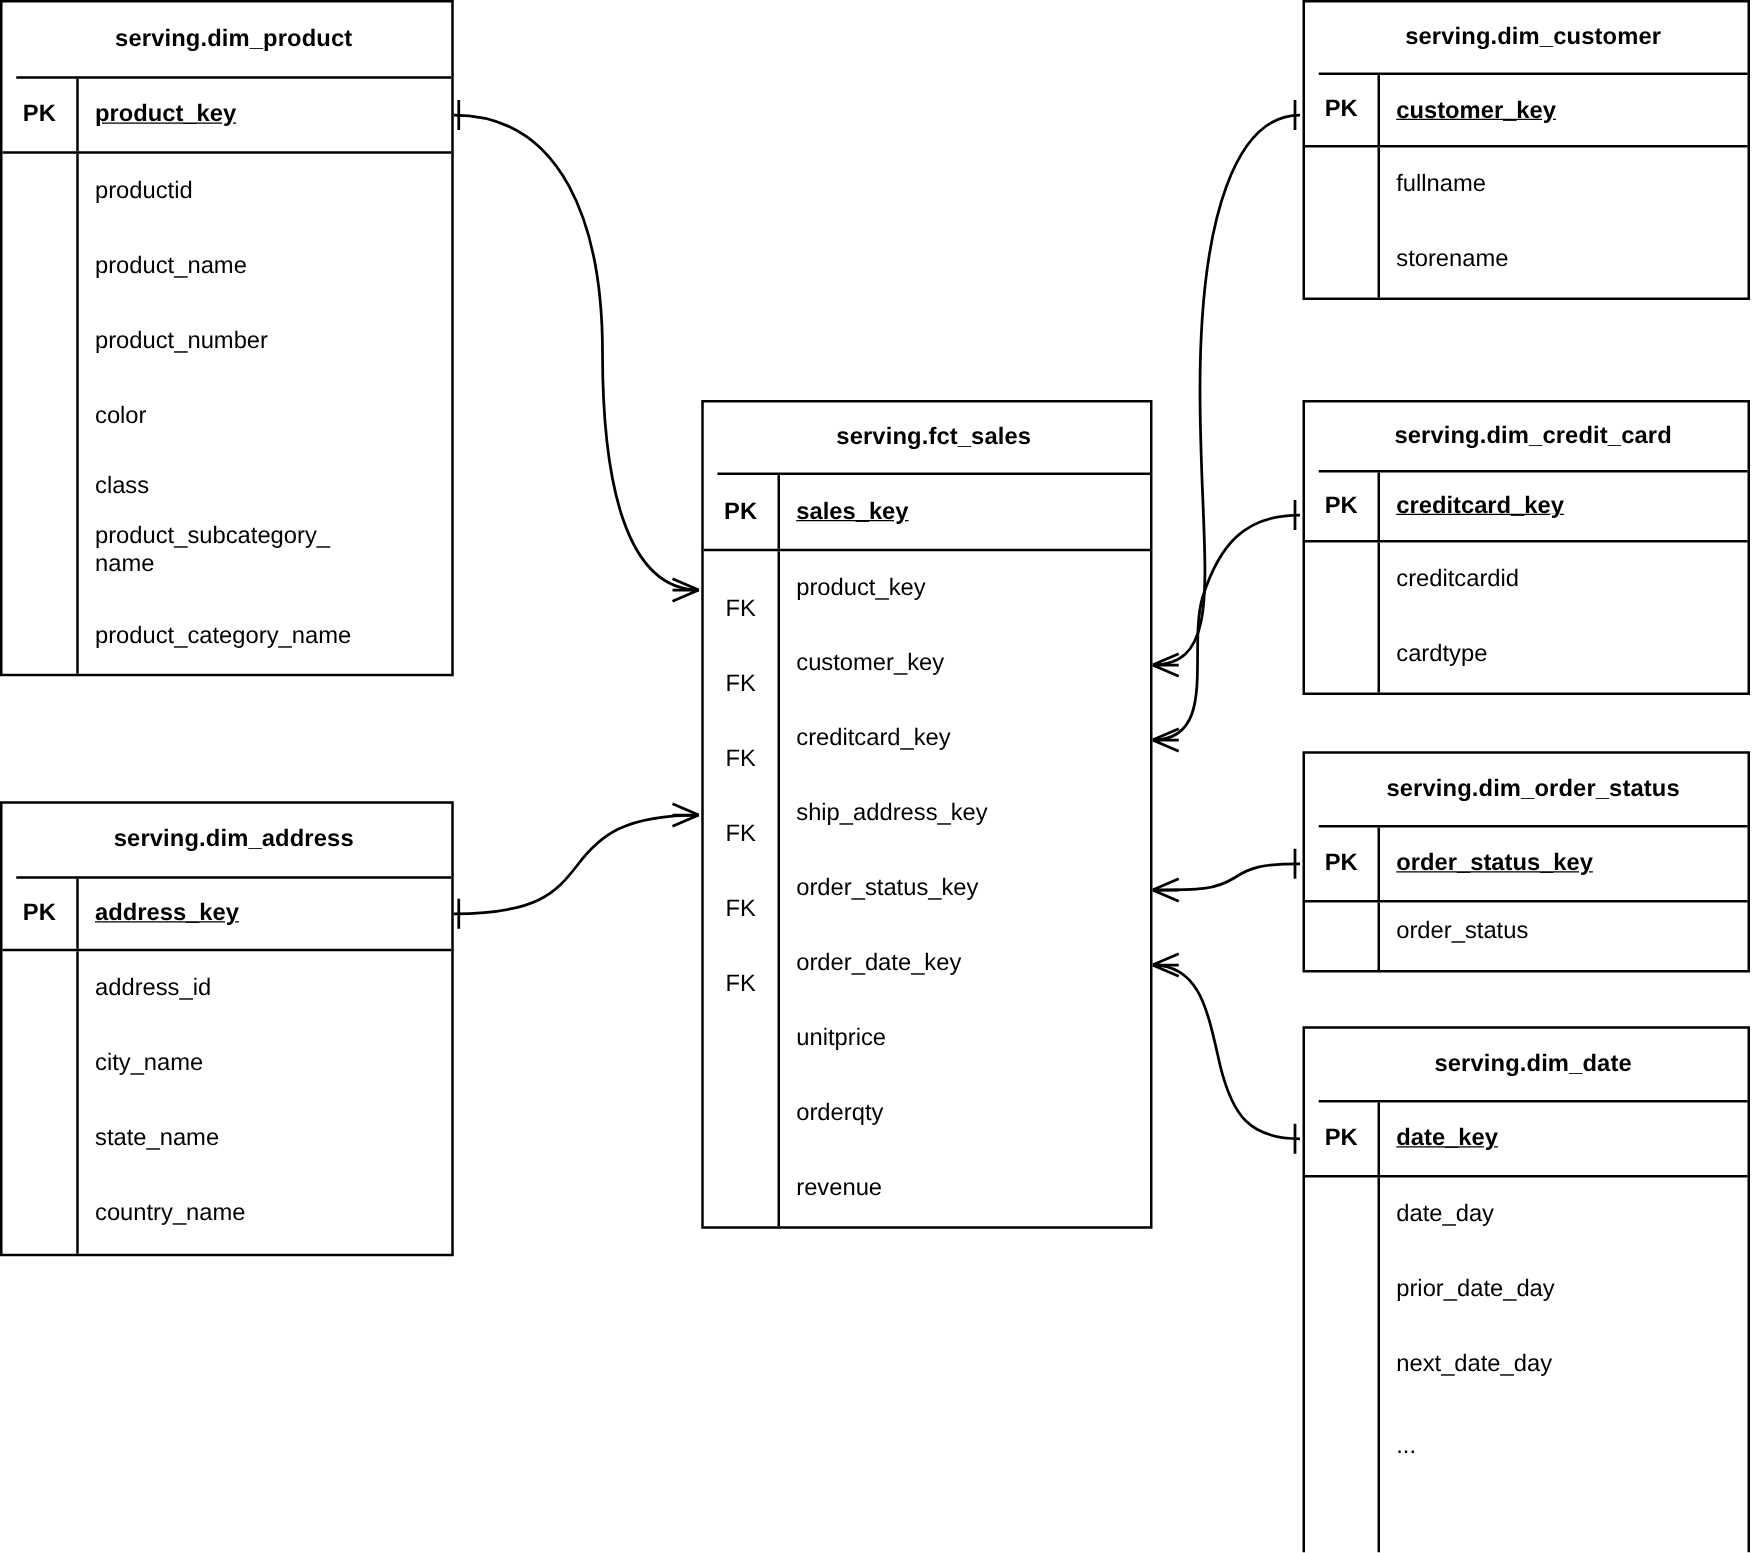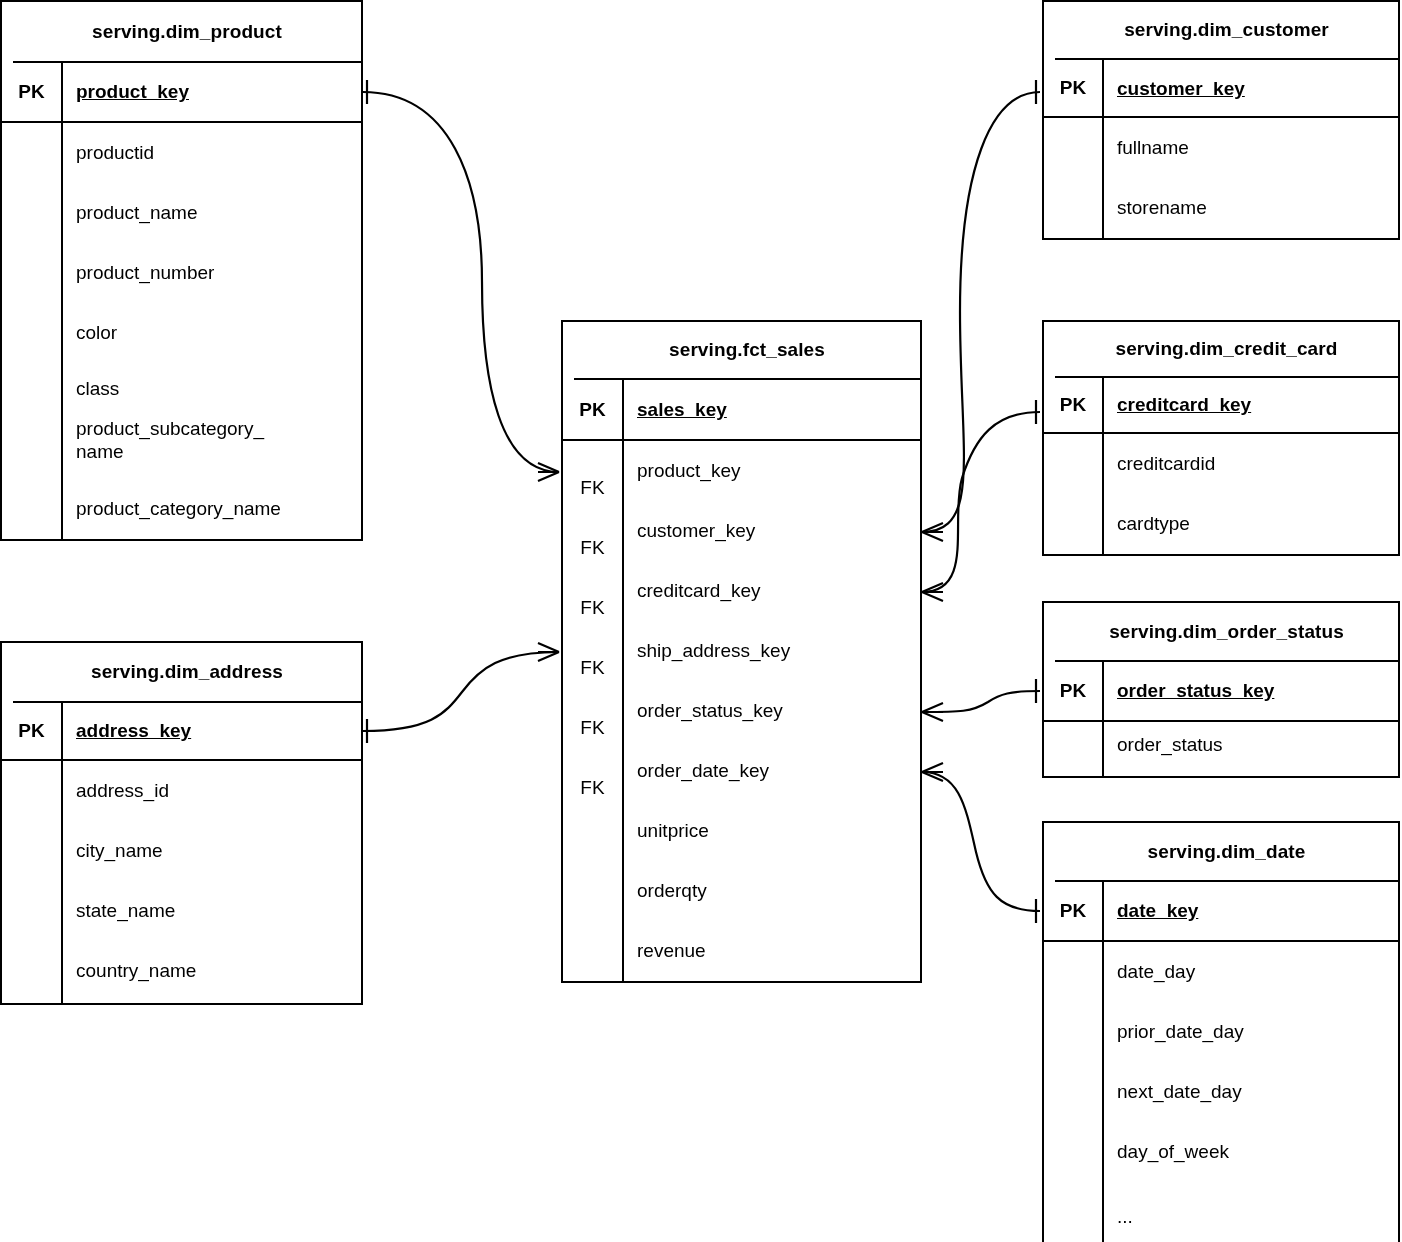--- a/index.html
+++ b/index.html
@@ -278,19 +278,18 @@
     <div class="row pkrow" style="height:60px;">
       <div class="keycell bold" style="width:58px;">PK</div>
       <div class="namecell pk">date_key</div>
     </div>
     <div class="attrblock">
       <div class="attr-keycol" style="width:58px;"></div>
       <div class="attr-namecol">
         <div class="attr" style="height:60px;">date_day</div>
         <div class="attr" style="height:60px;">prior_date_day</div>
         <div class="attr" style="height:60px;">next_date_day</div>
-        <div class="attr" style="height:60px;">day_of_week</div>
         <div class="attr" style="height:60px; align-items:flex-end; padding-bottom:14px;">...</div>
       </div>
     </div>
   </div>
 
 </div>
 
 </body></html>

